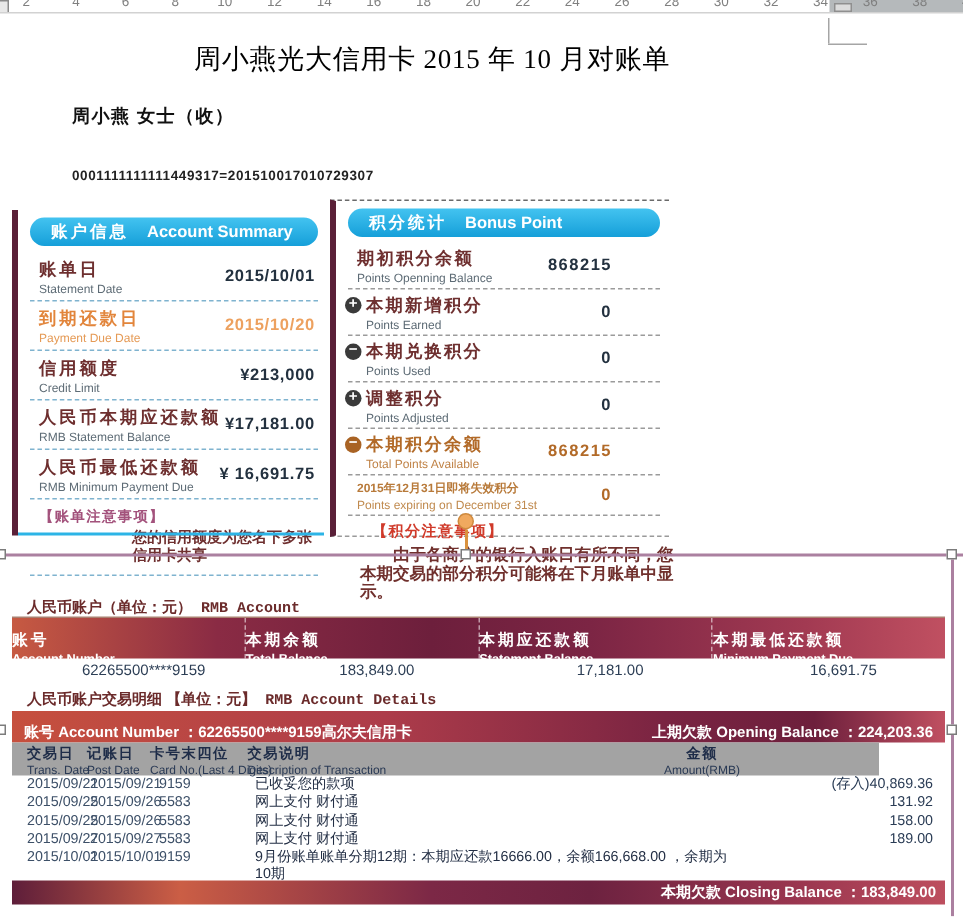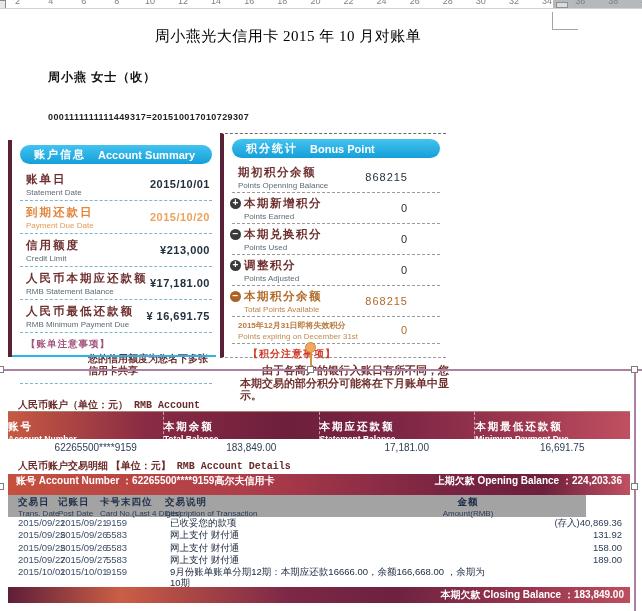--- a/index.html
+++ b/index.html
@@ -12,21 +12,21 @@
   .ruler-gray{position:absolute;left:553px;top:0;right:0;height:9px;background:#b5b9bb}
   .ruler-nums{position:absolute;left:1px;top:-4px;display:flex}
   .ruler-nums span{width:33.1px;text-align:center;font-size:9px;color:#7f7f7f}
   .ruler-widget{position:absolute;left:-3px;top:0;width:9px;height:9px;background:#e8e8e8;border:1px solid #8a8a8a}
   .margin-marker{position:absolute;left:556px;top:2px;width:12px;height:6px;background:#dcdcdc;border:1px solid #8f8f8f}
   .lmark-v{position:absolute;left:552px;top:12px;width:1px;height:17px;background:#a5a5a5}
   .lmark-h{position:absolute;left:552px;top:29px;width:26px;height:1px;background:#a5a5a5}
 
   
   .doc-title{position:absolute;left:0;top:27px;width:576px;text-align:center;
-    font-family:"Liberation Serif",serif;font-size:15px;color:#000;letter-spacing:.5px}
+    font-family:"Liberation Serif",serif;font-size:18px;color:#000;letter-spacing:.5px}
   .recipient{position:absolute;left:48px;top:69px;font-size:12px;font-weight:bold;color:#111;letter-spacing:1px}
   .ocr-line{position:absolute;left:48px;top:112px;font-size:9px;font-weight:bold;color:#222;letter-spacing:.4px}
 
   
   .panel{position:absolute;background:#fff;border-left:4px solid #5a2038}
   .panel-left{left:8px;top:140px;width:210px;height:217px}
   .panel-left::after{content:'';position:absolute;left:0;right:2px;bottom:0;height:2px;background:#2cb4e6}
   .panel-right{left:220px;top:133px;width:226px;height:225px;border-top:1px dashed #6a6a6a;border-bottom:1px dashed #9a9a9a}
   .pill{margin:5px 6px 4px 8px;height:19px;border-radius:10px;background:linear-gradient(180deg,#43c3f0,#159fd9);
     color:#fff;font-weight:bold;font-size:11px;display:flex;align-items:center;padding-left:14px;gap:12px;white-space:nowrap}
@@ -46,21 +46,21 @@
   .acc-note .b{width:120px;margin-left:62px;font-size:10px;font-weight:bold;color:#6e2f2f;line-height:11.5px;margin-top:2px}
 
   .bp-rows{margin:0 6px 0 8px}
   .bp-row{position:relative;min-height:26px;padding:3px 0 2px 6px;border-bottom:1px dashed #9b9b9b}
   .bp-row.iconed{padding-left:12px}
   .bp-ico{position:absolute;left:-2px;top:5px;width:11px;height:11px;border-radius:50%;background:#3a3a3a;
     color:#fff;font-size:10px;line-height:10px;text-align:center;font-weight:bold}
   .bp-row .cn{font-size:11.5px;font-weight:bold;color:#6e2f2f;letter-spacing:1.5px;white-space:nowrap}
   .bp-row .en{font-size:8px;color:#5d6b75;margin-top:1px;white-space:nowrap}
   .bp-row .val{position:absolute;right:32px;top:50%;transform:translateY(-50%);
-    font-size:11px;font-weight:normal;color:#23313f;letter-spacing:1px}
+    font-size:11px;font-weight:bold;color:#23313f;letter-spacing:1px}
   .bp-row.orange .cn{color:#b26a28}
   .bp-row.orange .en{color:#c08347}
   .bp-row.orange .val{color:#b26a28}
   .bp-row.orange .bp-ico{background:#a96324}
   .bp-row.small .cn{font-size:8px;letter-spacing:0;color:#b87a3a}
   .bp-row.small .en{font-size:8px;color:#c08a4e}
   .bp-row.small{min-height:22px}
   .bp-note{margin:3px 6px 0 8px}
   .bp-note .t{font-size:10px;font-weight:bold;color:#d03a2a;letter-spacing:1px;padding-left:8px}
   .bp-note .b{width:212px;font-size:11px;font-weight:bold;color:#70302d;line-height:12.5px;text-indent:2em;margin-top:3px}
@@ -84,21 +84,21 @@
 
   .sum-bar{position:absolute;left:8px;top:412px;width:622px;height:27px;display:flex;color:#fff;
     background:linear-gradient(90deg,#c75a42 0%,#8a2b44 22%,#6d1f3c 45%,#7c2544 62%,#a23a52 85%,#c05061 100%)}
   .sum-bar .cell{flex:1;text-align:left;padding-top:8px}
   .sum-bar .cell+.cell{border-left:1px dashed rgba(255,255,255,.55)}
   .sum-bar .cn{font-size:10.5px;font-weight:bold;letter-spacing:2px}
   .sum-bar .en{font-size:8.5px;font-weight:bold}
   .sum-vals{position:absolute;left:18px;top:442px;width:622px;display:flex}
   .sum-vals .cell{flex:1;text-align:center;font-size:10px;color:#2c3e55}
 
-  .acct-bar{position:absolute;left:8px;top:474px;width:622px;height:21px;display:flex;align-items:flex-start;
+  .acct-bar{position:absolute;left:8px;top:474px;width:622px;height:21px;display:flex;align-items:flex-end;
     padding:0 8px;color:#fff;font-weight:bold;font-size:10px;white-space:nowrap;
     background:linear-gradient(90deg,#c6503e 0%,#ad3c4a 40%,#7a2442 70%,#6d1f3c 86%,#c05061 100%)}
   .acct-bar .card{}
   .acct-bar .right{margin-left:auto}
 
   .col-head{position:absolute;left:8px;top:495px;width:578px;height:22px;background:#a3a3a3}
   .col-head .c{position:absolute;top:1px;color:#1e2c48}
   .col-head .cn{font-size:9.5px;font-weight:bold;letter-spacing:1px}
   .col-head .en{font-size:8px;font-weight:normal;color:#2a3a55}
   .hc1{left:10px}.hc2{left:50px}.hc3{left:92px}.hc4{left:157px}

